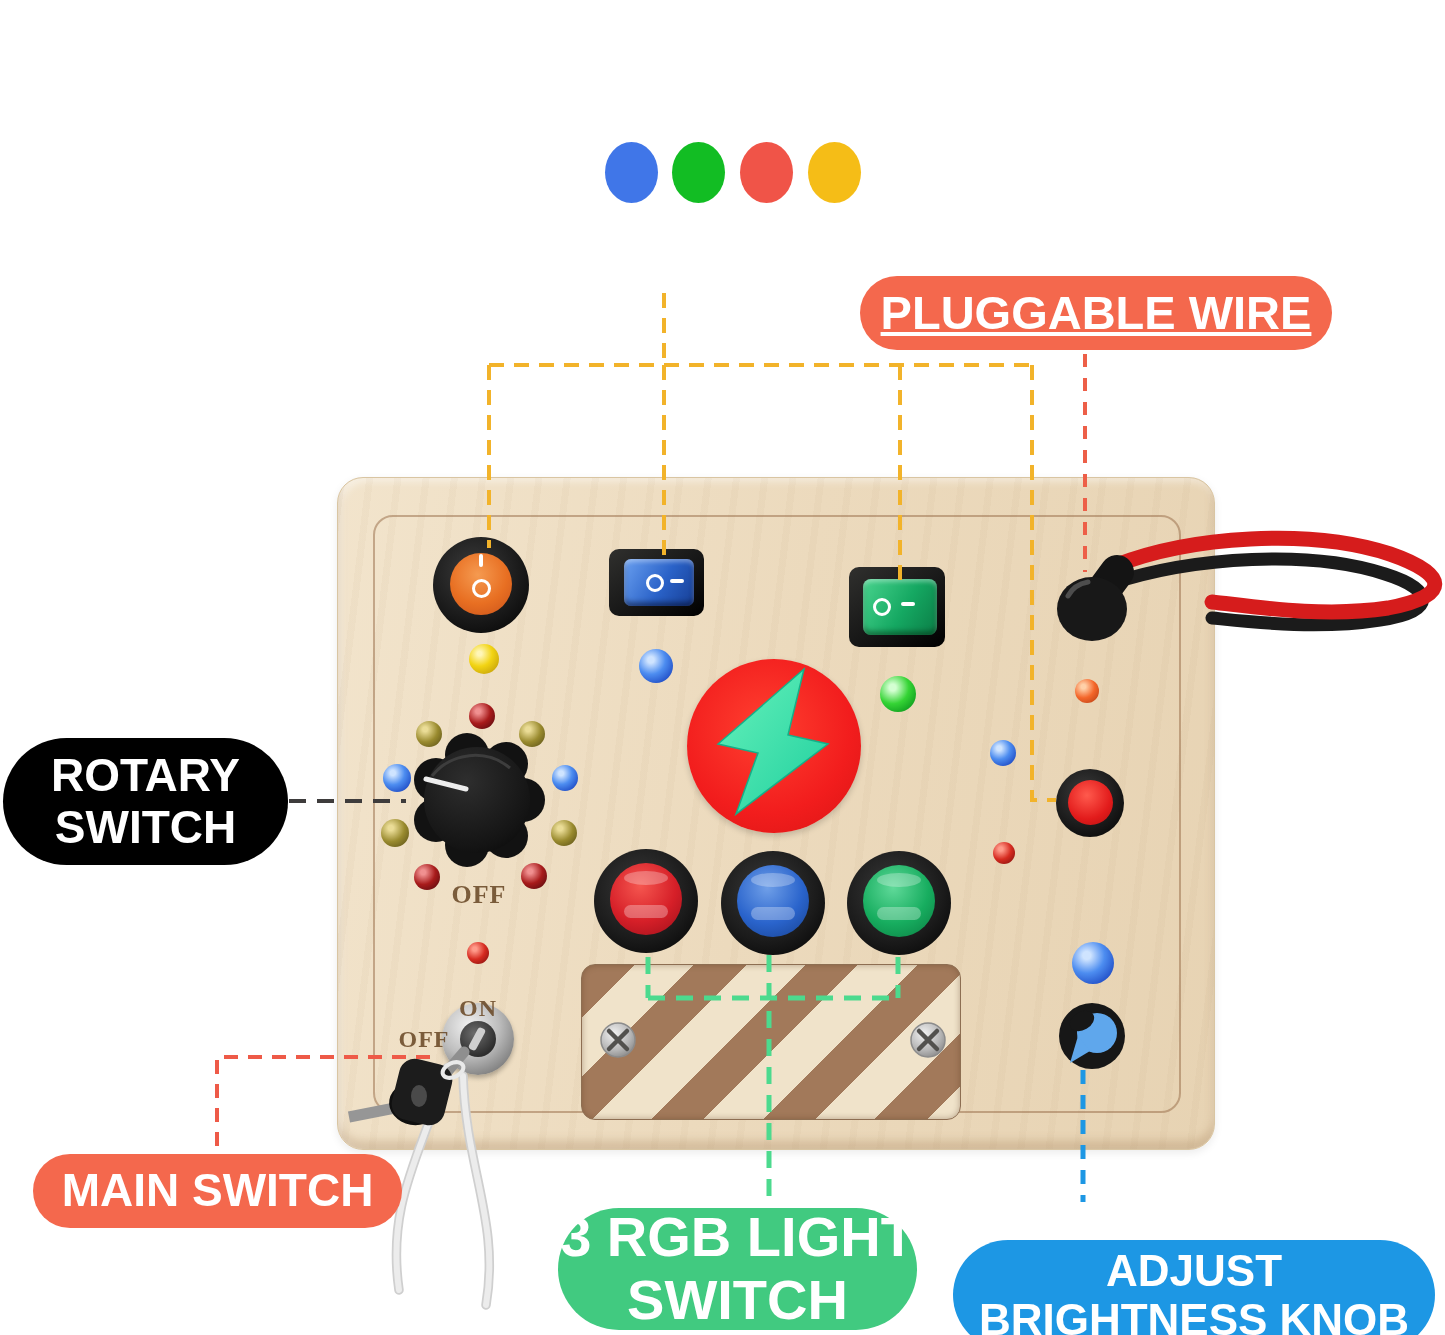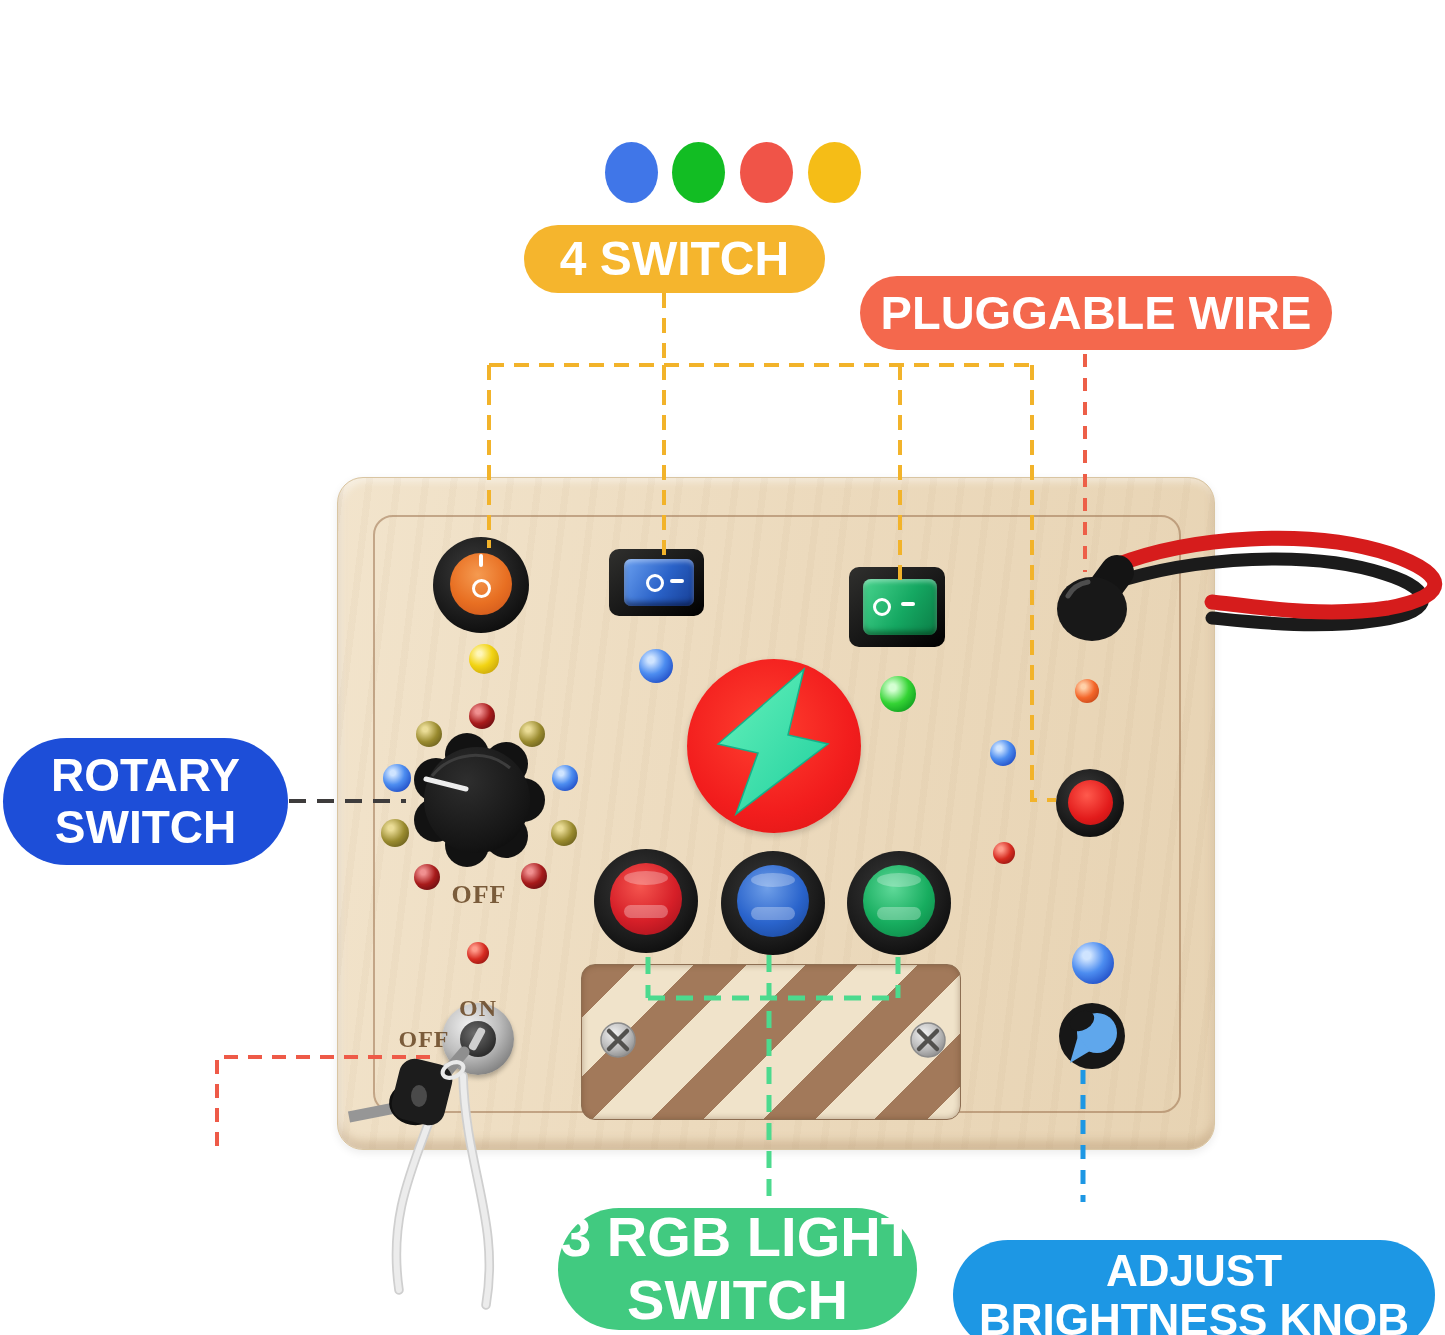--- a/index.html
+++ b/index.html
@@ -13,22 +13,22 @@
   .dot{top:142px;width:53px;height:61px;border-radius:50%;}
   .dot.d-blue{left:605px;background:#4076e8;}
   .dot.d-green{left:672px;background:#12bd23;}
   .dot.d-red{left:740px;background:#f05448;}
   .dot.d-yellow{left:808px;background:#f5bd17;}
 
   
   .pill{display:flex;align-items:center;justify-content:center;color:#fff;font-weight:bold;
         text-align:center;border-radius:999px;white-space:pre-line;line-height:1.12;z-index:6;}
   #pill-4switch{left:524px;top:225px;width:301px;height:68px;background:#f5b52d;font-size:48px;}
-  #pill-wire{left:860px;top:276px;width:472px;height:74px;background:#f4684d;font-size:47px;}
-  #pill-rotary{left:3px;top:738px;width:285px;height:127px;background:#1d4ed8;font-size:46px;}
+  #pill-wire{left:860px;top:276px;width:472px;height:74px;background:#f4684d;font-size:47px;text-decoration:underline;}
+  #pill-rotary{left:3px;top:738px;width:285px;height:127px;background:#000000;font-size:46px;}
   #pill-main{left:33px;top:1154px;width:369px;height:74px;background:#f4684d;font-size:46px;}
   #pill-rgb{left:558px;top:1208px;width:359px;height:122px;background:#41ca80;font-size:56px;}
   #pill-bright{left:953px;top:1205px;width:482px;height:110px;background:#1d97e4;font-size:44px;margin-top:35px;}
 
   
   #board{left:337px;top:477px;width:876px;height:671px;border-radius:26px;z-index:1;
          background:linear-gradient(102deg,#f2e4cc 0%,#ecdabd 48%,#e7d3b3 100%);
          border:1px solid #d9c5a2;
          box-shadow:inset 0 -8px 10px rgba(150,110,70,.28), inset 3px 3px 8px rgba(255,255,255,.55), 0 3px 9px rgba(0,0,0,.08);}
   #board .grain{left:0;top:0;right:0;bottom:0;border-radius:26px;
@@ -269,22 +269,22 @@
     </g>
 
     <g>
       <circle cx="1092" cy="1036" r="33" fill="#171717"></circle>
       <circle cx="1097" cy="1033" r="20" fill="#5fa7ec"></circle>
       <polygon points="1070,1063 1090,1051 1078,1036" fill="#5fa7ec"></polygon>
       <ellipse cx="1082" cy="1021" rx="13" ry="9" transform="rotate(-30 1082 1021)" fill="#171717"></ellipse>
     </g>
   </svg>
 
-  <div class="abs pill" id="pill-4switch">4 SWITCH</div>
   <div class="abs pill" id="pill-wire">PLUGGABLE WIRE</div>
   <div class="abs pill" id="pill-rotary">ROTARY
 SWITCH</div>
+  <div class="abs pill" id="pill-main">MAIN SWITCH</div>
   <div class="abs pill" id="pill-rgb">3 RGB LIGHT
 SWITCH</div>
   <div class="abs pill" id="pill-bright">ADJUST
 BRIGHTNESS KNOB</div>
 
 </div>
 
 </body></html>

